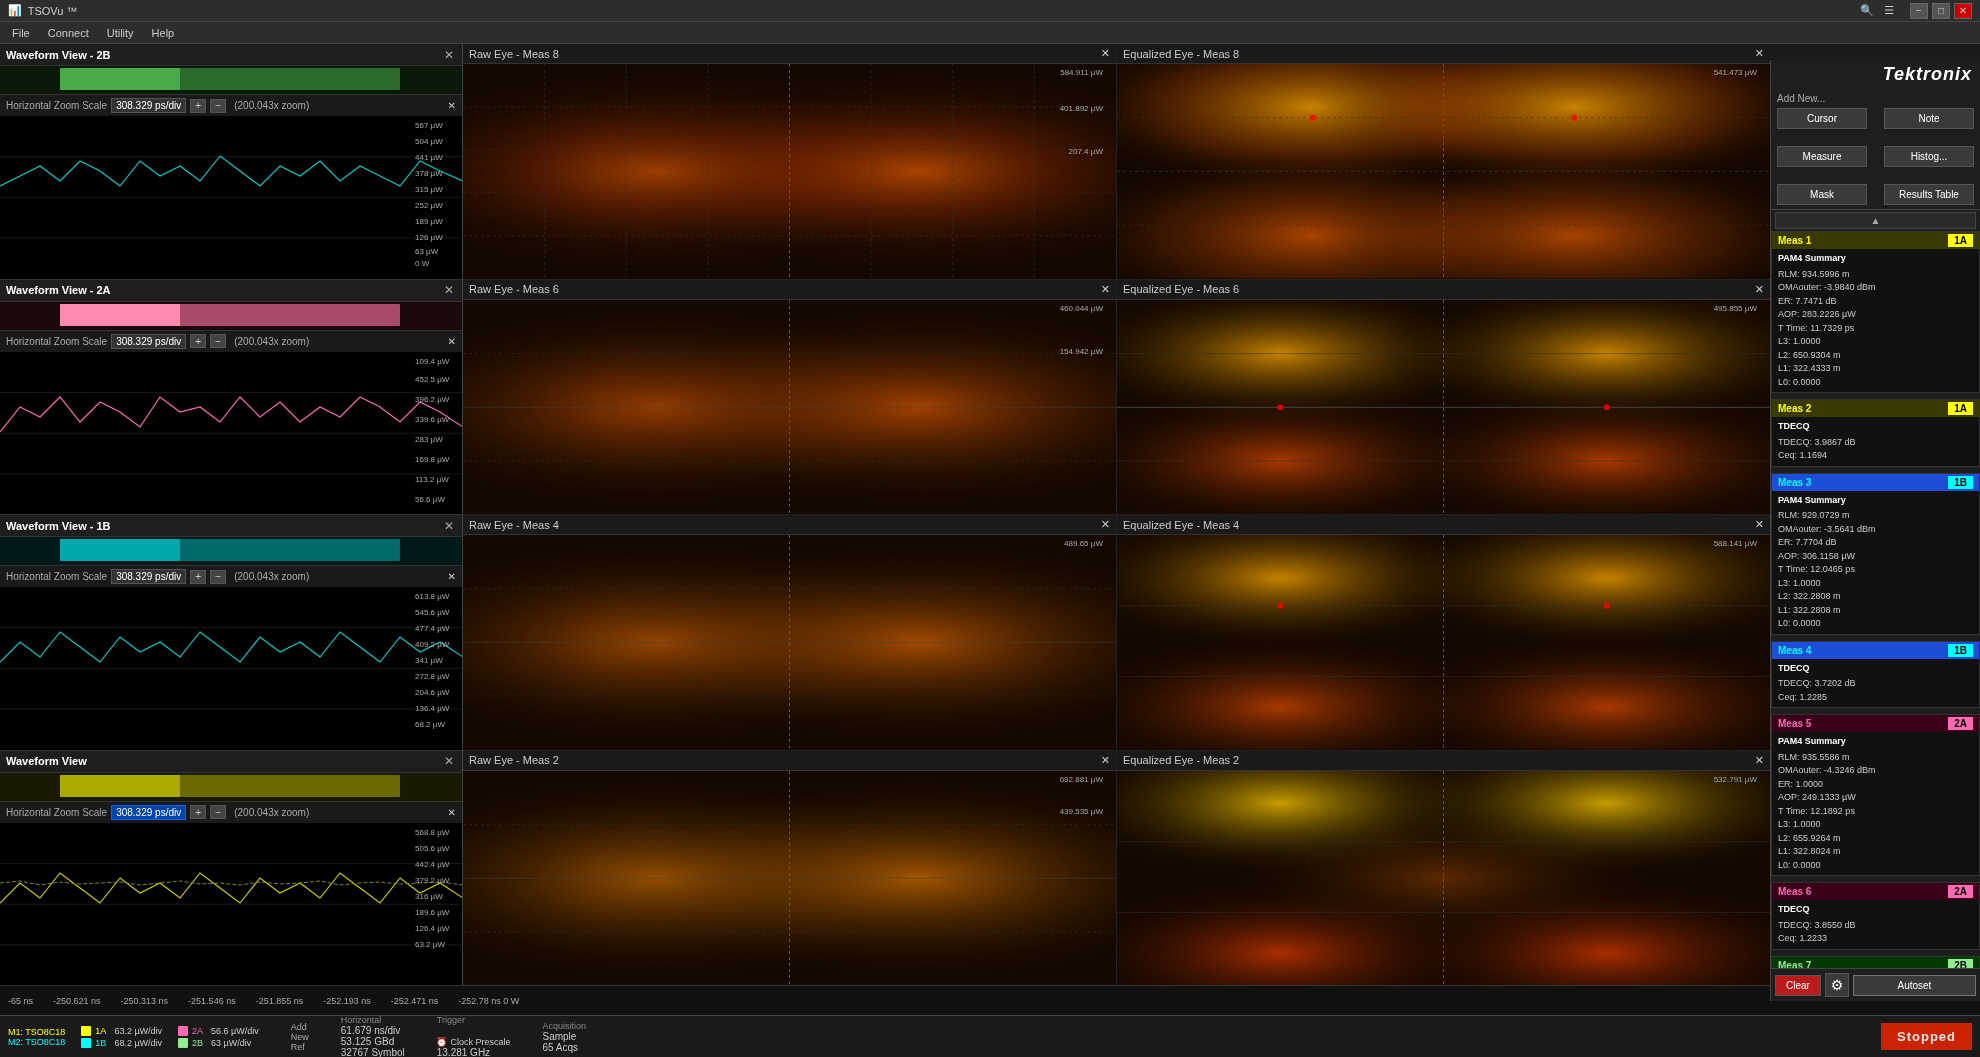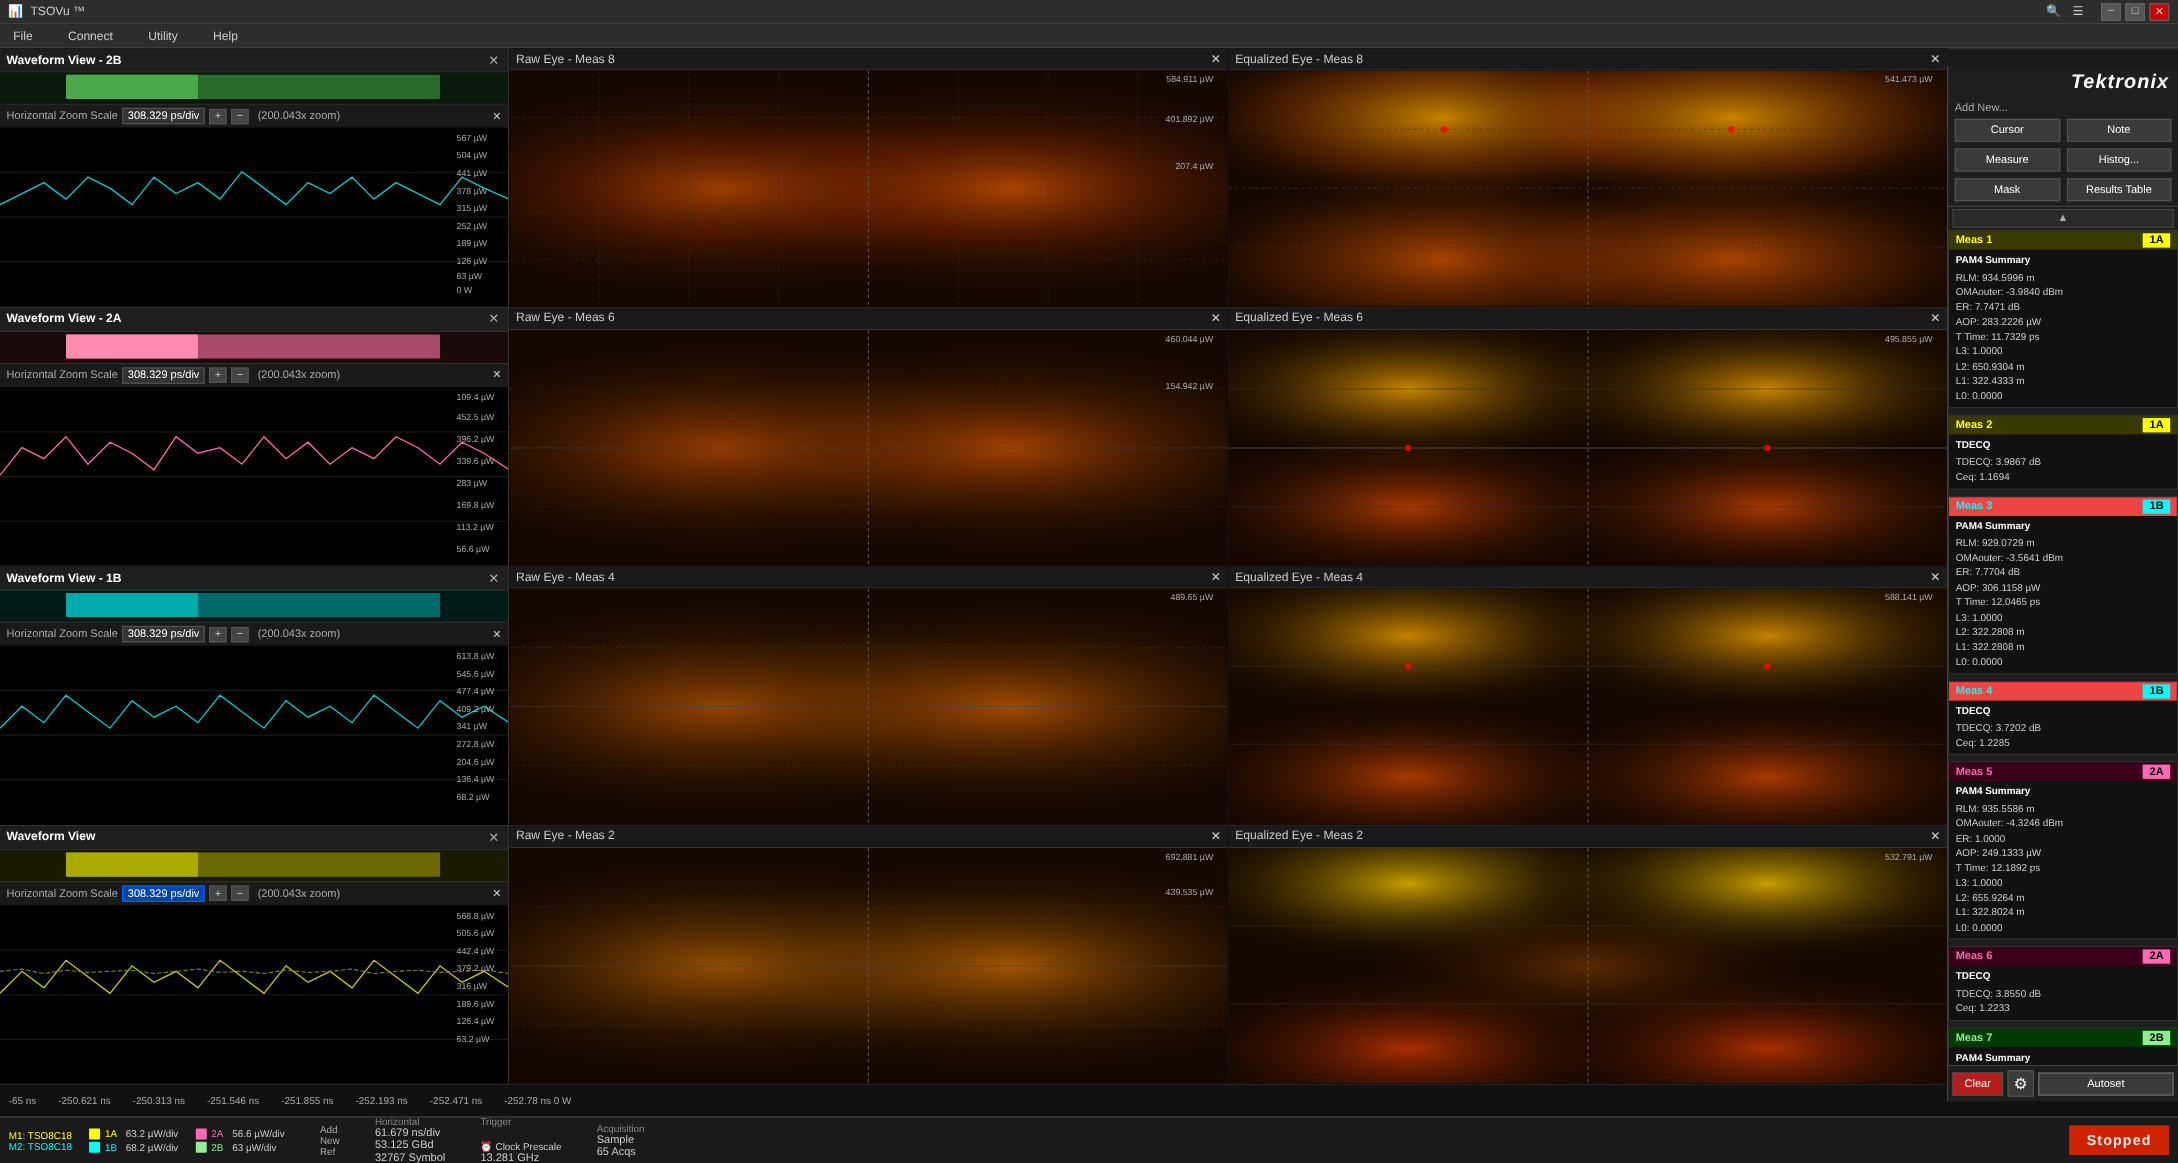--- a/index.html
+++ b/index.html
@@ -38,21 +38,21 @@
 
     
     #menubar {
       width: 100%;
       height: 22px;
       background: #2d2d2d;
       display: flex;
       align-items: center;
       padding: 0 4px;
       border-bottom: 1px solid #444;
-      gap: 16px;
+      gap: 2px;
     }
     .menu-item {
       padding: 2px 8px;
       cursor: pointer;
       color: #ccc;
       font-size: 11px;
     }
 
     
     #main {
@@ -199,21 +199,21 @@
 
     .add-new-section {
       padding: 4px 6px;
       border-bottom: 1px solid #444;
     }
     .add-new-title { font-size: 10px; color: #aaa; margin-bottom: 4px; }
 
     .button-grid {
       display: grid;
       grid-template-columns: 1fr 1fr;
-      gap: 6px;
+      gap: 17px;
     }
 
     .panel-btn {
       padding: 4px 6px;
       background: #3a3a3a;
       border: 1px solid #555;
       color: #fff;
       font-size: 10px;
       cursor: pointer;
       text-align: center;
@@ -247,21 +247,21 @@
       background: #111;
       line-height: 1.5;
     }
 
     .badge-1a { background: #ffff00; }
     .badge-1b { background: #00ffff; }
     .badge-2a { background: #ff69b4; }
     .badge-2b { background: #90ee90; }
 
     .meas-header-1a { background: #3a3a00; color: #ffff00; }
-    .meas-header-1b { background: #ef4444; color: #00ffff; }
+    .meas-header-1b { background: #1d4ed8; color: #00ffff; }
     .meas-header-2a { background: #3a001a; color: #ff69b4; }
     .meas-header-2b { background: #003a00; color: #90ee90; }
 
     .right-bottom {
       padding: 4px;
       border-top: 1px solid #444;
       display: flex;
       align-items: center;
       gap: 4px;
     }

